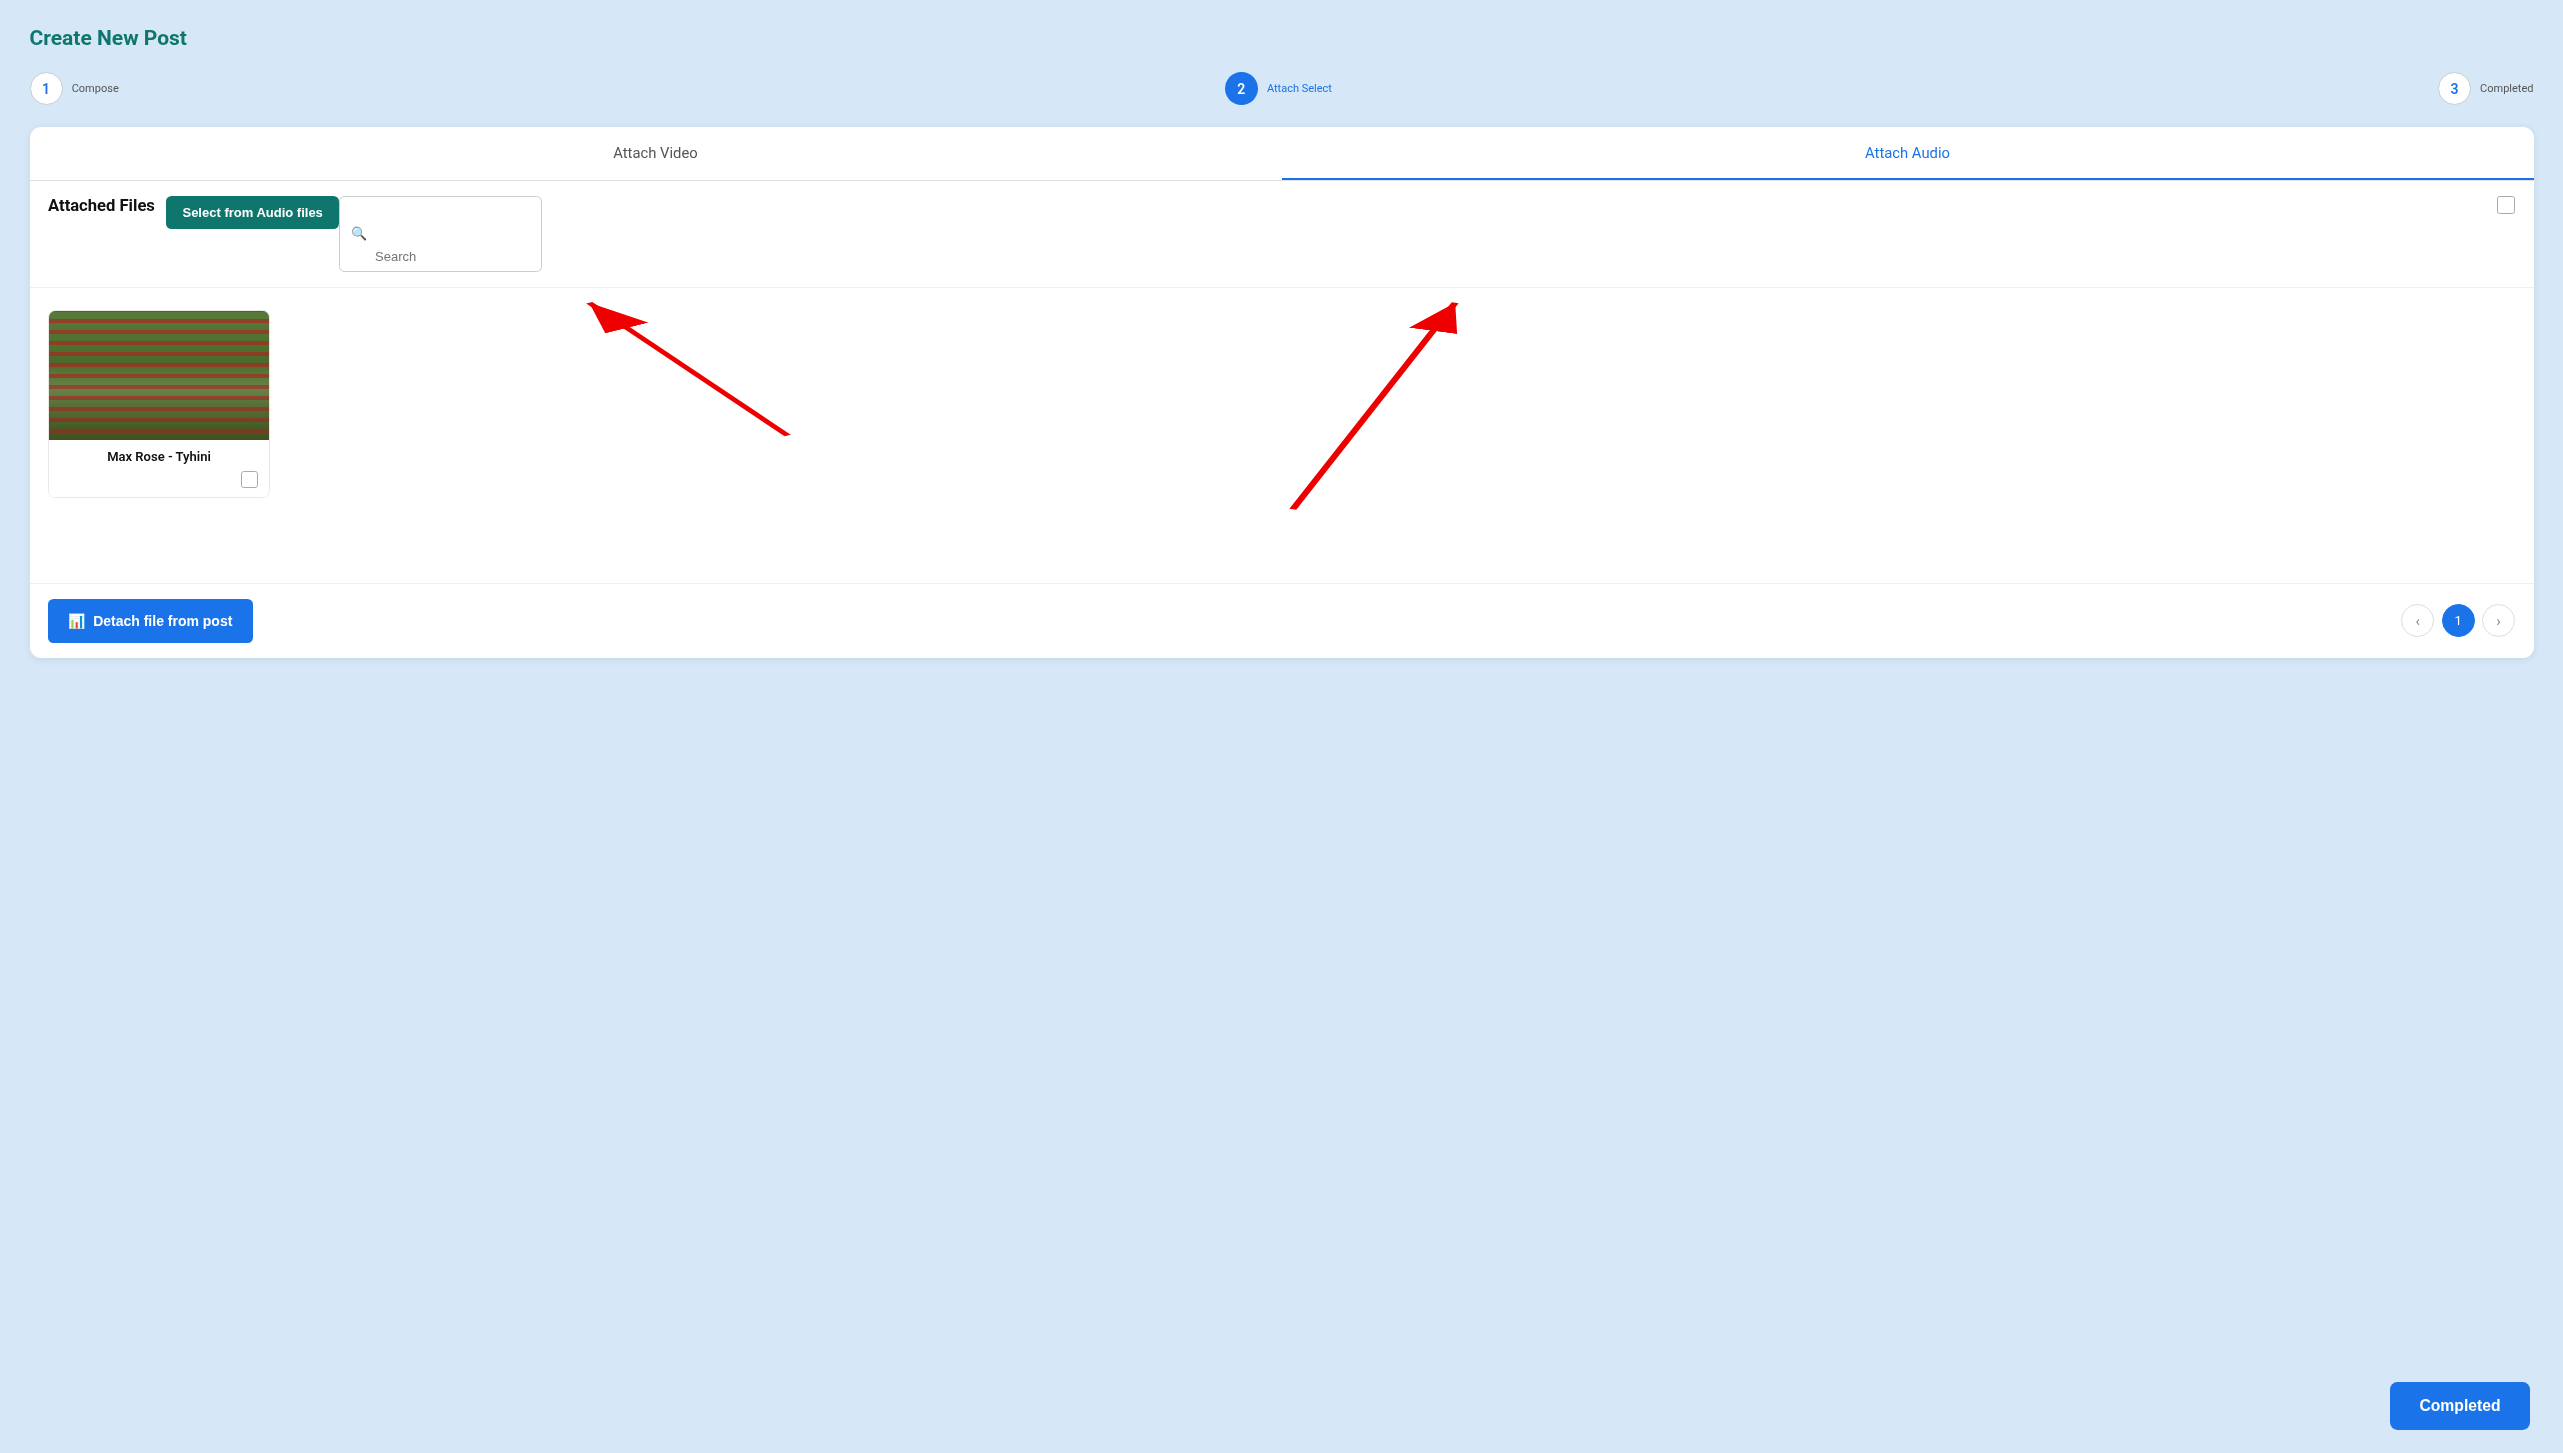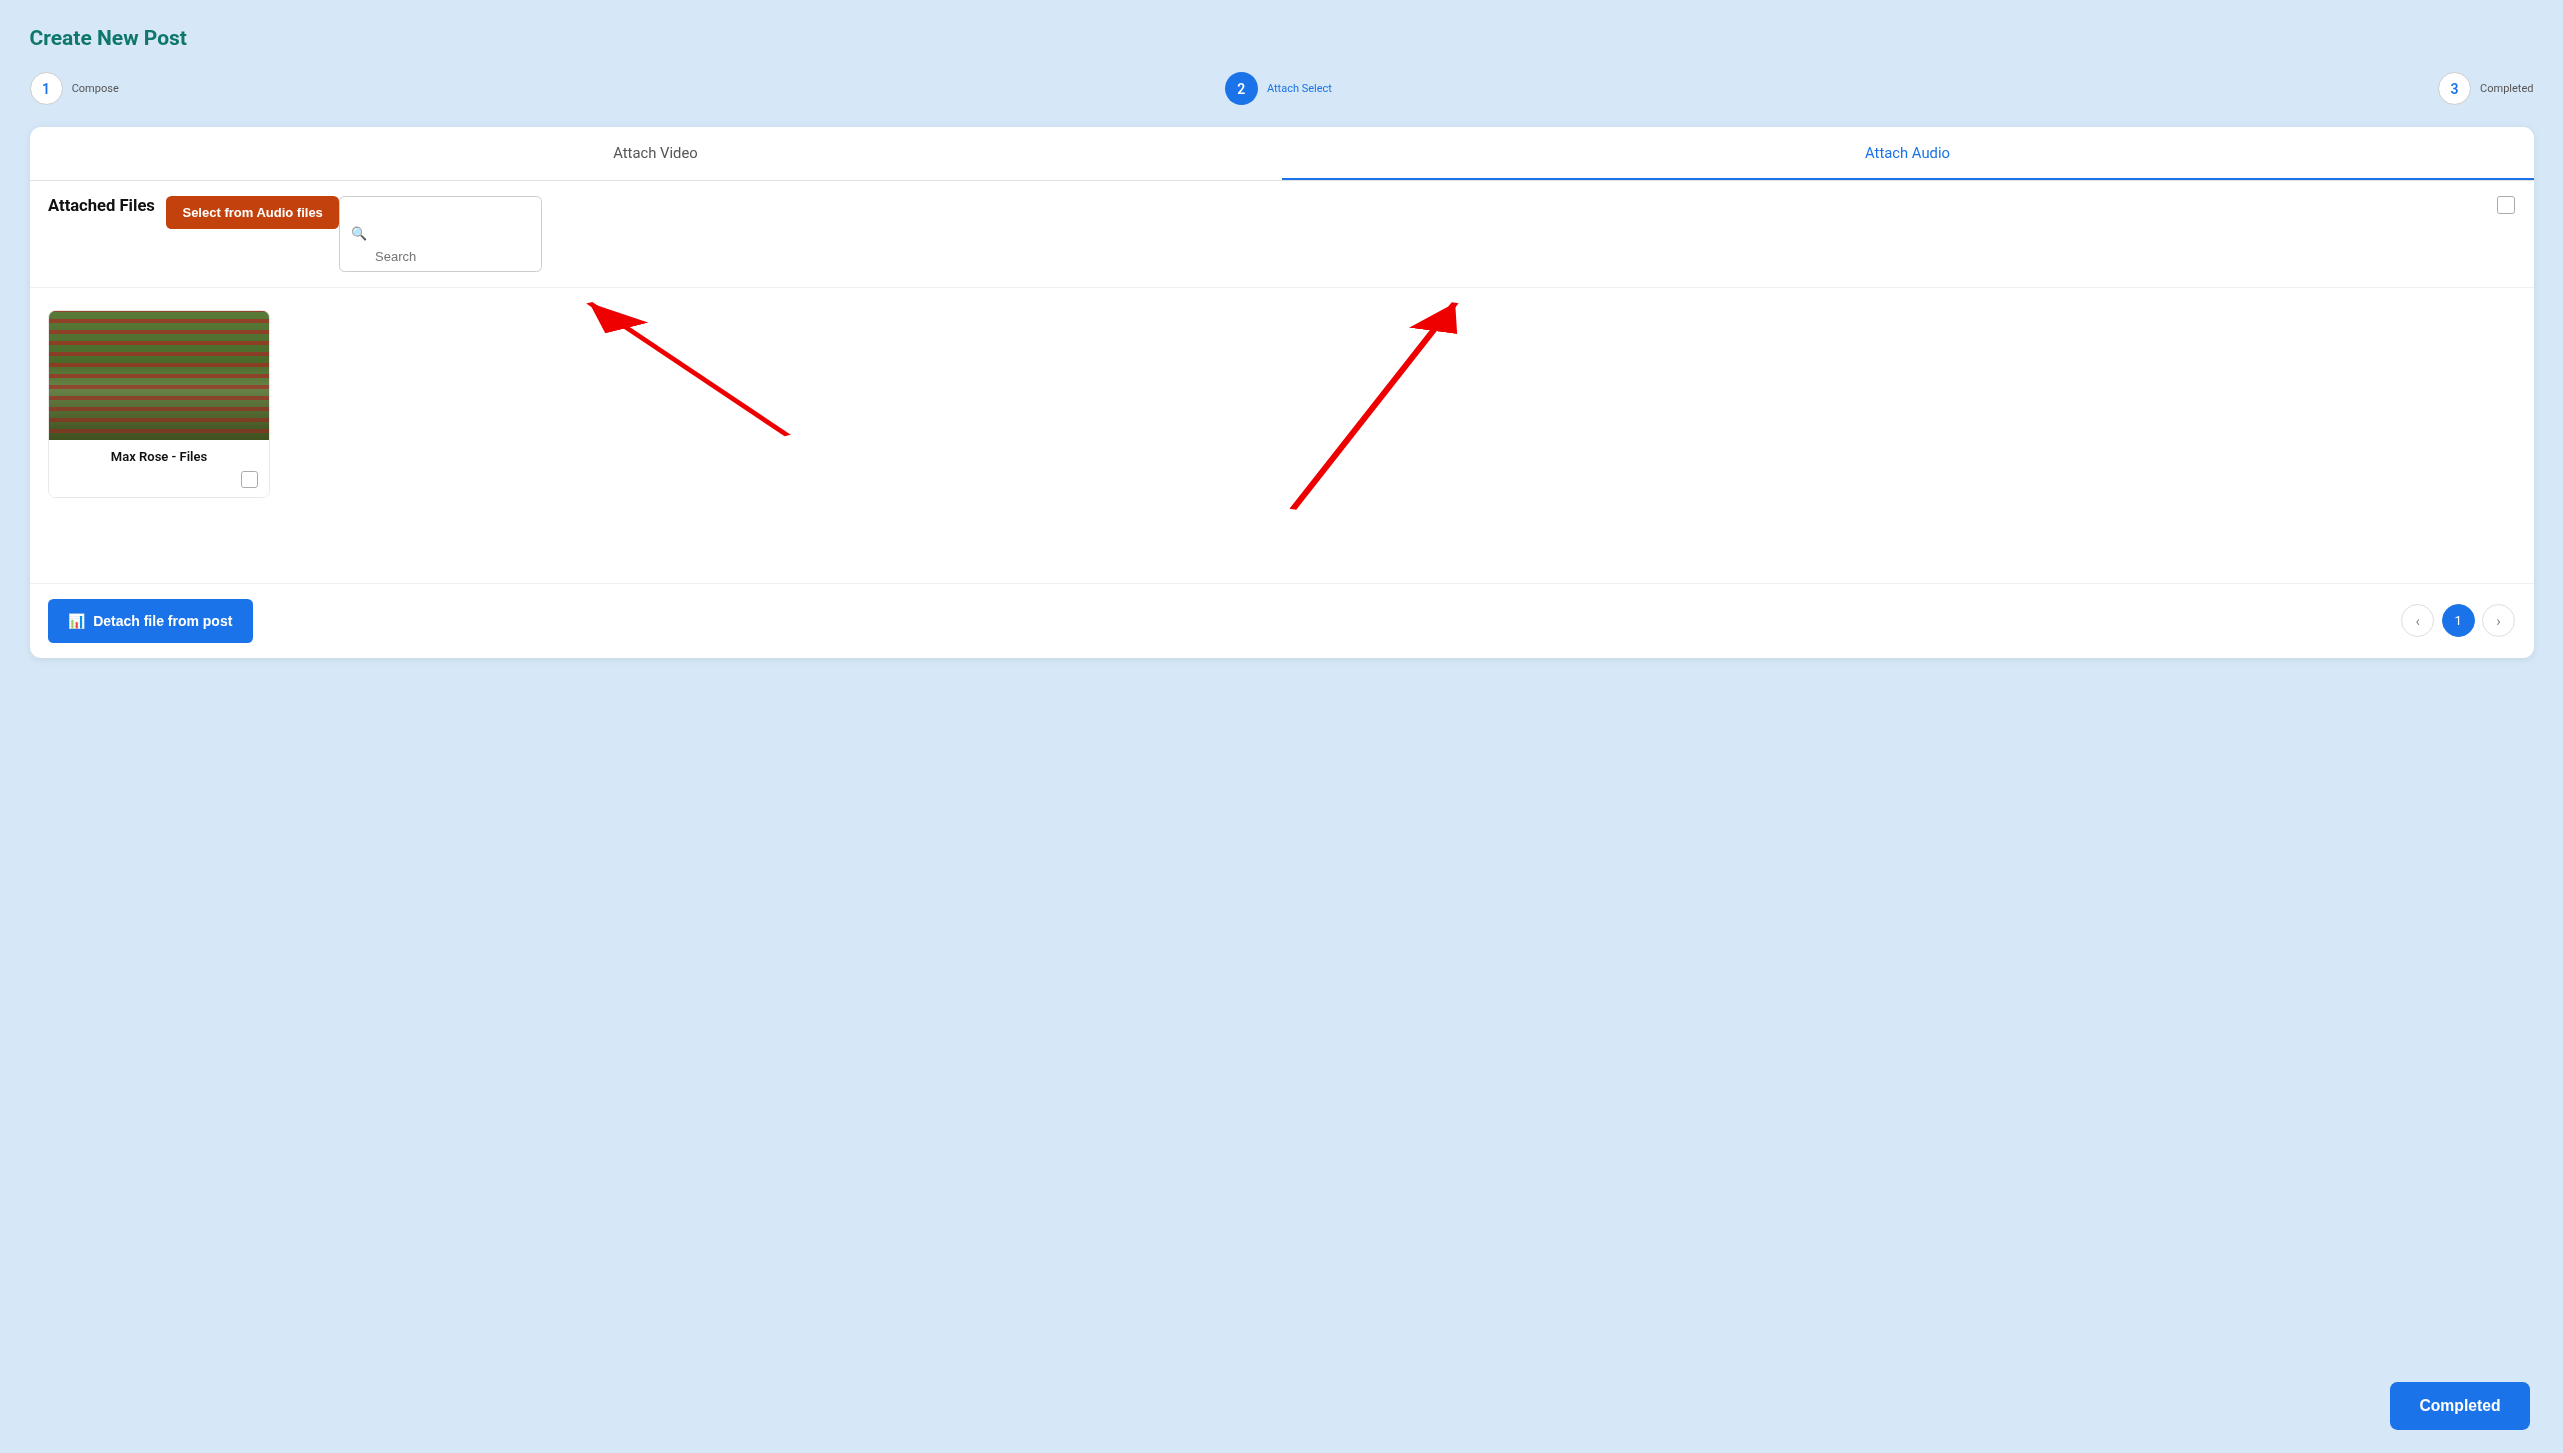--- a/index.html
+++ b/index.html
@@ -91,21 +91,21 @@
       border-bottom: 0.9px solid #f0f0f0;
       gap: 0;
     }
     .toolbar-title {
       font-size: 16.6px;
       font-weight: 700;
       color: #111;
       margin-right: 11px;
     }
     .btn-select {
-      background: #c2410c;
+      background: #0f766e;
       color: #fff;
       border: none;
       border-radius: 5.5px;
       padding: 9.2px 16.6px;
       font-size: 13px;
       font-weight: 600;
       cursor: pointer;
     }
     .search-wrap {
       display: flex;
@@ -356,21 +356,21 @@
 
       <line x1="700" y1="300" x2="790" y2="20" stroke="#e00" stroke-width="4" marker-end="url(#arrowhead)"></line>
     </svg>
 
     
     <div class="file-card">
       <div class="file-thumb">
         <div class="file-thumb-img"></div>
       </div>
       <div class="file-info">
-        <div class="file-name">Max Rose - Files</div>
+        <div class="file-name">Max Rose - Tyhini</div>
         <div class="file-checkbox">
           <div class="checkbox-small"></div>
         </div>
       </div>
     </div>
   </div>
 
   <div class="bottom-bar">
     <button class="btn-detach">
       <span>📊</span>

